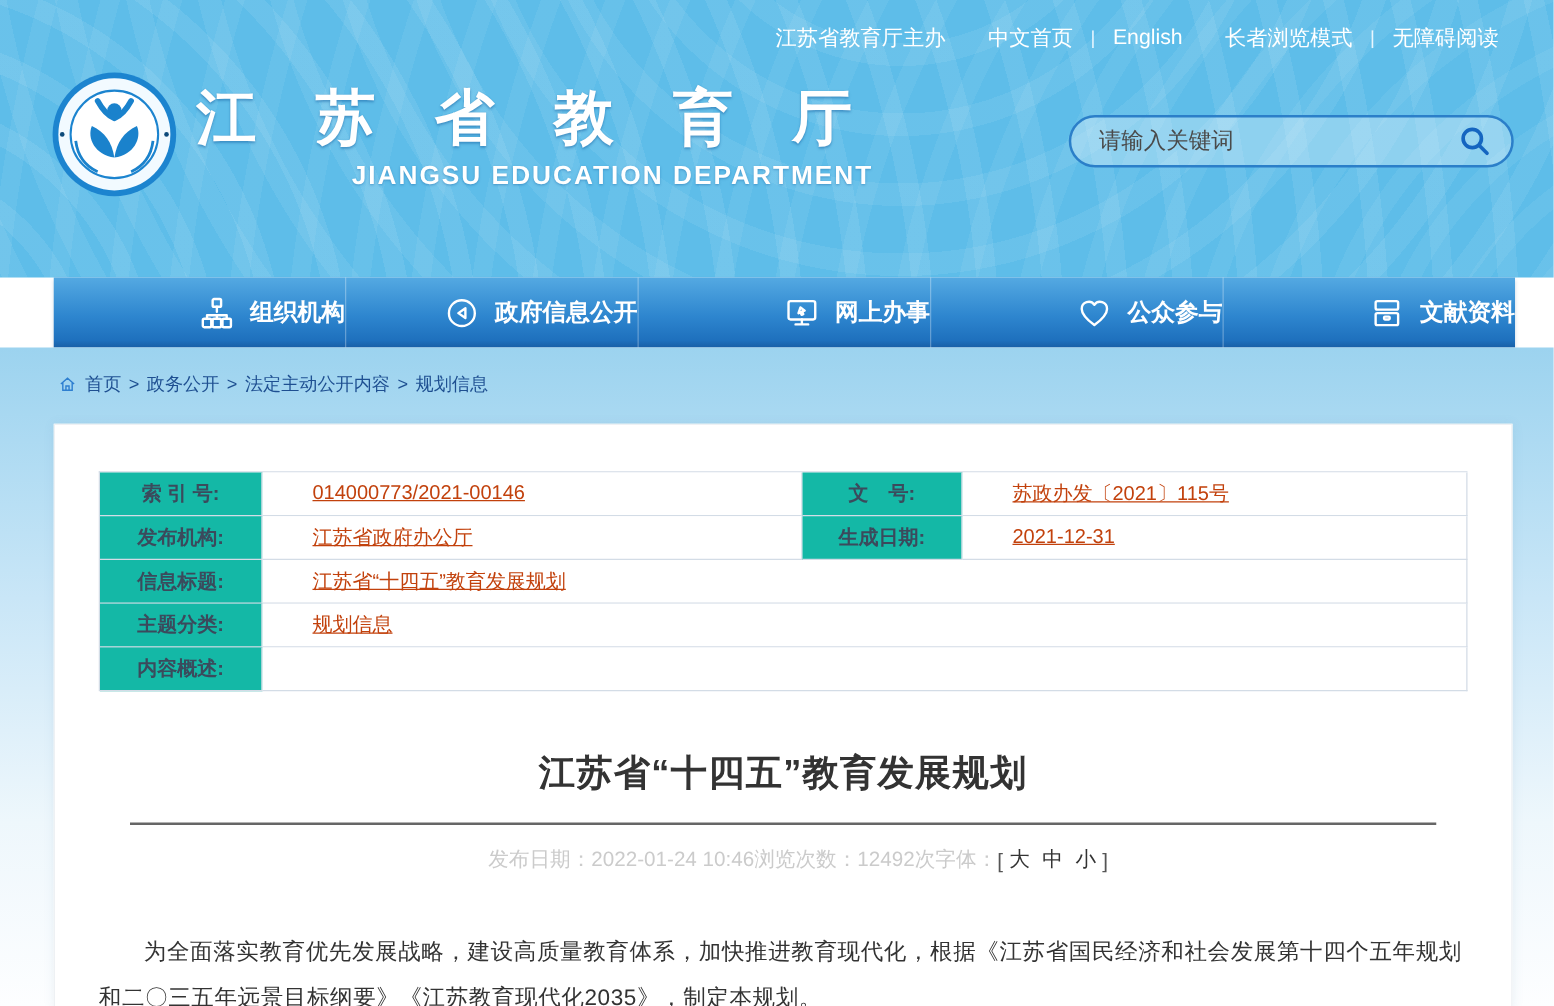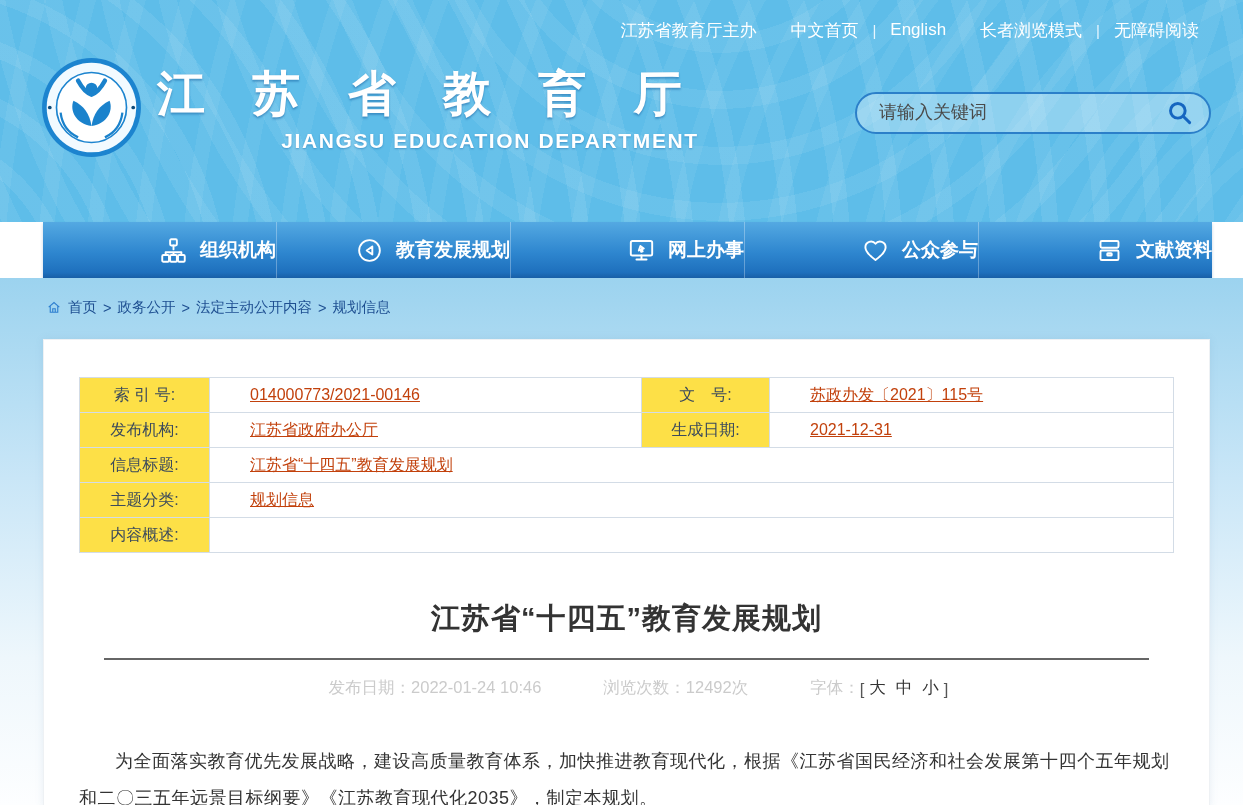--- a/index.html
+++ b/index.html
@@ -86,32 +86,32 @@
   .meta-table{
     margin:0 35px; display:grid;
     grid-template-columns:130px 432px 128px 1fr;
     border-top:1px solid #d3dce6; border-left:1px solid #d3dce6;
     font-size:16px;
   }
   .meta-table > div{
     height:35px; border-right:1px solid #d3dce6; border-bottom:1px solid #d3dce6;
     display:flex; align-items:center;
   }
-  .mt-label{ background:#fde047; color:#3b4a5c; font-weight:normal; justify-content:center; }
+  .mt-label{ background:#14b8a6; color:#3b4a5c; font-weight:bold; justify-content:center; }
   .mt-value{ background:#fff; color:#c2410c; padding-left:40px;text-decoration:underline; }
   .span3{ grid-column:2 / 5; }
 
   
   .article-title{
     margin-top:46px; text-align:center; font-size:29px; font-weight:bold; color:#333;
     letter-spacing:1px;
   }
   .title-divider{ margin:19px 60px 0 60px; border-top:2px solid #666; }
   .article-meta{
-    margin-top:17px; display:flex; justify-content:center; gap:62px;
+    margin-top:17px; display:flex; justify-content:center; 
     font-size:16.5px; color:#cbcbcb;padding-left:24px;
   }
   .article-meta .lbl{ color:#cbcbcb; }
   .article-meta .val{ color:#cbcbcb; }
   .font-group{ color:#cbcbcb; display:flex; align-items:flex-end; }
   .font-bracket{ color:#555; }
   .font-size-link{ color:#333; cursor:pointer; margin:0 5px; }
   .article-body{
     margin:44px 35px 0 35px; font-size:18px; color:#333; line-height:2.08;
     text-indent:2em; letter-spacing:0.5px;
@@ -181,21 +181,21 @@
       <rect x="9" y="16" width="6" height="6" rx="1"></rect>
       <rect x="16" y="16" width="6" height="6" rx="1"></rect>
     </svg>
     <span>组织机构</span>
   </div>
   <div class="nav-item">
     <svg viewBox="0 0 24 24">
       <circle cx="12" cy="12" r="9.2"></circle>
       <path d="M14.5 8.5l-5 3.5 5 3.5z"></path>
     </svg>
-    <span>教育发展规划</span>
+    <span>政府信息公开</span>
   </div>
   <div class="nav-item">
     <svg viewBox="0 0 24 24">
       <rect x="2.5" y="3.5" width="19" height="13" rx="1.5"></rect>
       <path d="M12 16.5v3.5 M7.5 20h9 M11 8l3 2.2-1.8.5.8 2-1.2.5-.8-2L9.6 12z"></path>
     </svg>
     <span>网上办事</span>
   </div>
   <div class="nav-item">
     <svg viewBox="0 0 24 24">

